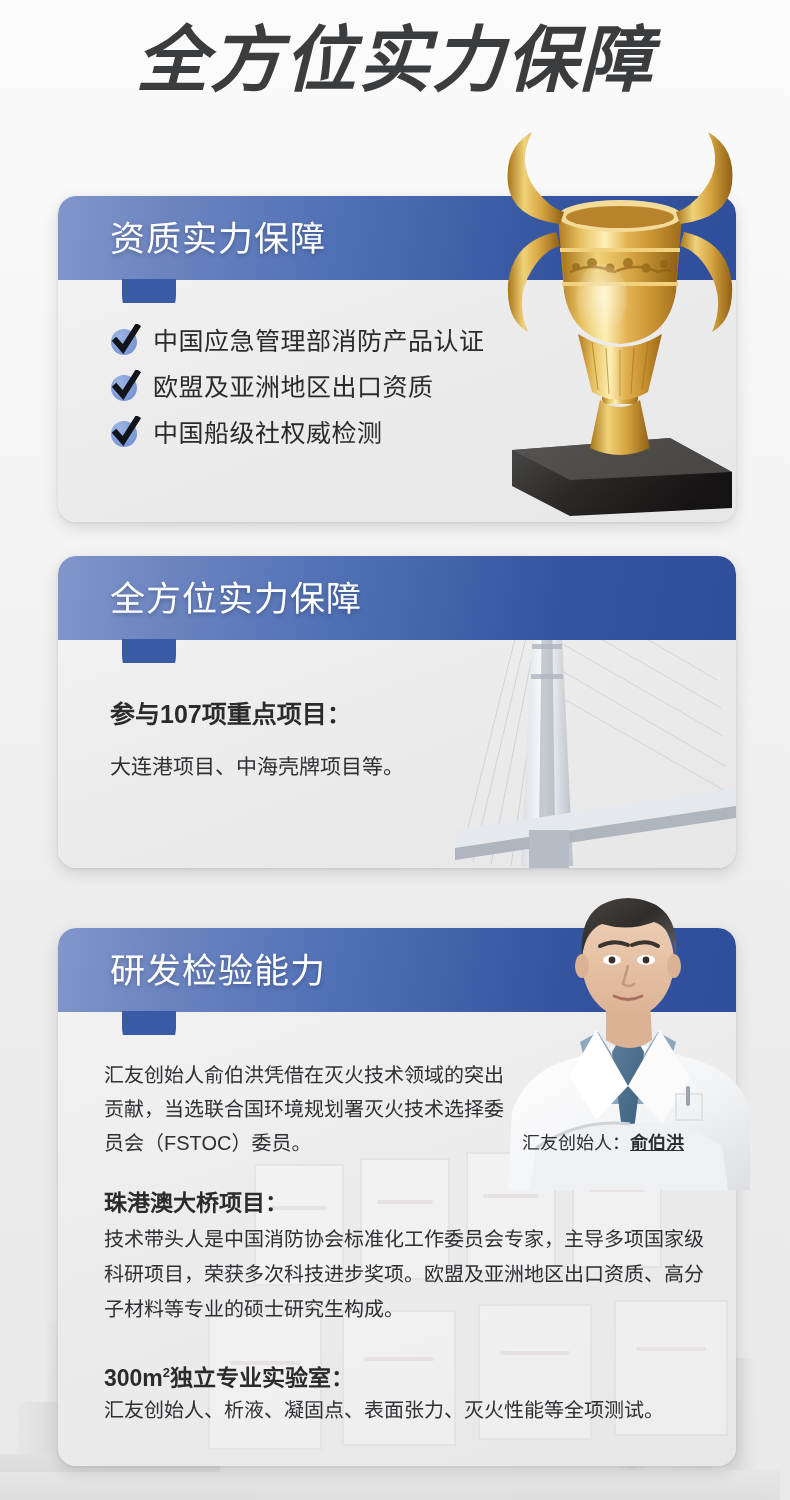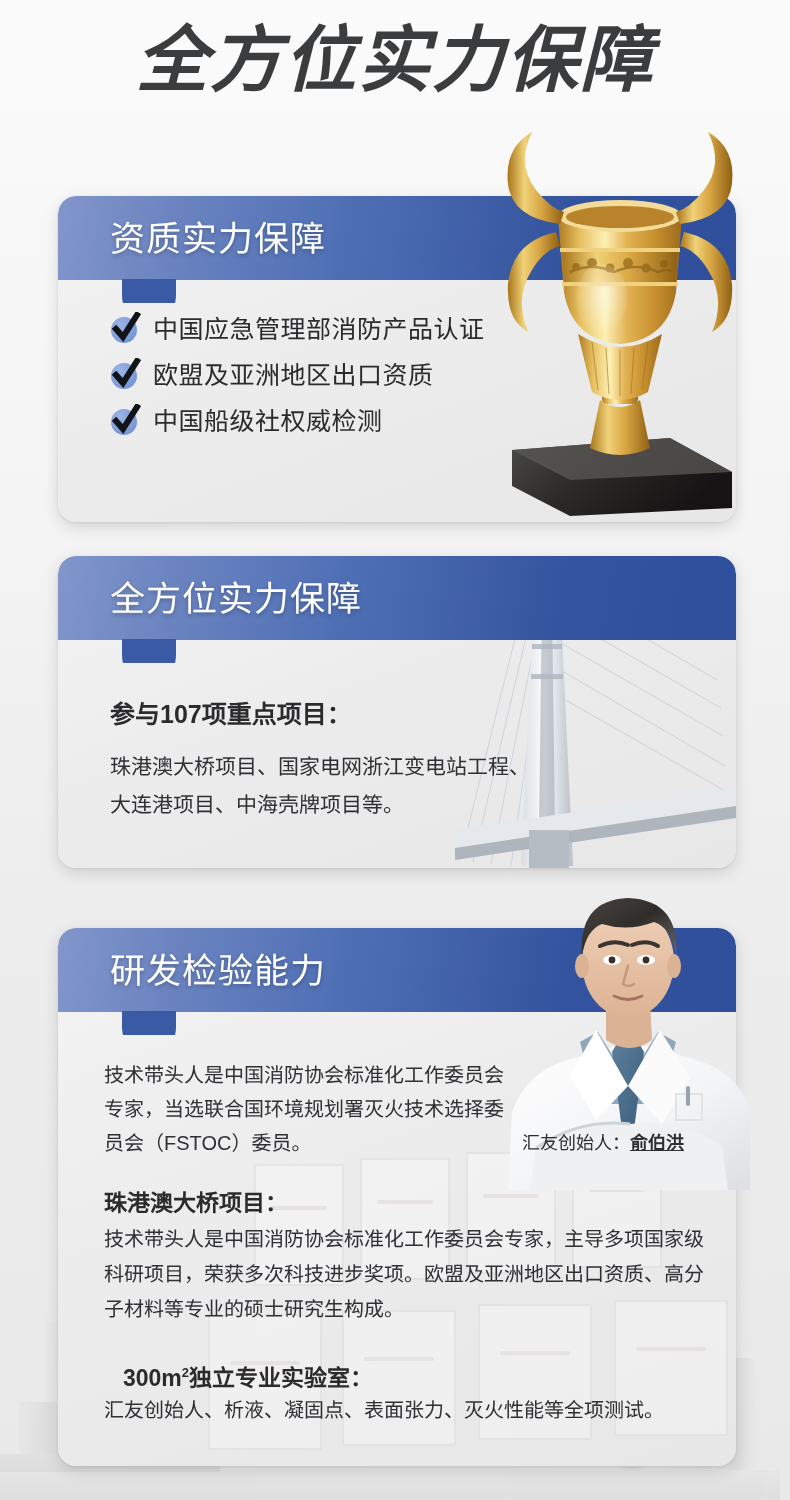--- a/index.html
+++ b/index.html
@@ -51,21 +51,21 @@
     background:linear-gradient(100deg,#8296cb 0%,#6f87c2 14%,#4f6fb5 42%,#35549f 74%,#2f4e9b 100%);
     border-radius:18px 18px 0 0;}
   .hdr .notch{position:absolute;left:64px;top:83px;width:54px;height:24px;overflow:hidden;}
   .hdr .notch i{position:absolute;left:0;top:-30px;width:54px;height:54px;
     background:#3a5aa6;border-radius:0 0 50% 50%/0 0 60% 60%;transform:translateY(24px);}
   .hdr-title{position:absolute;left:52px;top:20px;z-index:6;
     font-size:35px;line-height:46px;font-weight:normal;color:#ffffff;letter-spacing:1px;
     text-shadow:0 2px 4px rgba(0,0,0,.25);}
 
   
-  .chk-list{position:absolute;left:52px;top:118px;z-index:6;}
+  .chk-list{position:absolute;left:52px;top:130px;z-index:6;}
   .chk-row{display:flex;align-items:center;margin-bottom:16px;}
   .chk-ico{position:relative;width:30px;height:30px;margin-right:13px;flex:0 0 30px;}
   .chk-ico .disc{position:absolute;left:1px;top:3px;width:26px;height:26px;border-radius:50%;
     background:radial-gradient(circle at 34% 30%,#9db4e4,#7e9ad8 62%,#6b89cf 100%);}
   .chk-ico svg{position:absolute;left:-1px;top:-2px;}
   .chk-txt{font-size:25px;line-height:30px;color:#2b2b2d;letter-spacing:.5px;}
 
   
   .c2-head{position:absolute;left:52px;top:142px;z-index:6;
     font-size:25px;line-height:32px;font-weight:bold;color:#2b2b2d;}
@@ -73,21 +73,21 @@
     font-size:21px;line-height:38px;color:#2f3033;}
 
   
   .c3-p1{position:absolute;left:46px;top:130px;width:412px;z-index:6;
     font-size:20px;line-height:34px;color:#2f3033;}
   .c3-h2{position:absolute;left:46px;top:260px;z-index:6;
     font-size:23px;line-height:30px;font-weight:bold;color:#2b2b2d;}
   .c3-p2{position:absolute;left:46px;top:294px;width:600px;z-index:6;
     font-size:20px;line-height:35px;color:#2f3033;}
   .c3-h3{position:absolute;left:46px;top:430px;z-index:6;
-    font-size:23px;line-height:30px;font-weight:bold;color:#2b2b2d;margin-left:19px;}
+    font-size:23px;line-height:30px;font-weight:bold;color:#2b2b2d;}
   .c3-h3 sup{font-size:13px;vertical-align:super;}
   .c3-p3{position:absolute;left:46px;top:466px;width:620px;z-index:6;
     font-size:20px;line-height:32px;color:#2f3033;}
 
   
   .trophy{position:absolute;left:470px;top:120px;width:300px;height:400px;z-index:7;
     pointer-events:none;}
   
   .portrait{position:absolute;left:500px;top:880px;width:250px;height:310px;z-index:7;}
   .portrait-cap{position:absolute;left:522px;top:1132px;z-index:9;
@@ -269,21 +269,20 @@
     <div class="hdr">
       <div class="band"></div>
       <div class="notch">
           <i></i>
         </div>
     </div>
     <div class="hdr-title">全方位实力保障</div>
 
     <div class="c2-head">参与107项重点项目：</div>
     <div class="c2-body">
-      <div>珠港澳大桥项目、国家电网浙江变电站工程、</div>
       <div>大连港项目、中海壳牌项目等。</div>
     </div>
   </div>
 </div>
 
 <div class="card card3">
   <div class="card-inner">
 
     <div class="c3-certs">
       <div class="bg-cert" style="left:196px;top:236px;width:86px;height:118px;"></div>
@@ -297,21 +296,21 @@
     </div>
 
     <div class="hdr">
       <div class="band"></div>
       <div class="notch">
           <i></i>
         </div>
     </div>
     <div class="hdr-title">研发检验能力</div>
 
-    <div class="c3-p1">技术带头人是中国消防协会标准化工作委员会专家，当选联合国环境规划署灭火技术选择委员会（FSTOC）委员。</div>
+    <div class="c3-p1">汇友创始人俞伯洪凭借在灭火技术领域的突出贡献，当选联合国环境规划署灭火技术选择委员会（FSTOC）委员。</div>
 
     <div class="c3-h2">珠港澳大桥项目：</div>
     <div class="c3-p2">技术带头人是中国消防协会标准化工作委员会专家，主导多项国家级科研项目，荣获多次科技进步奖项。欧盟及亚洲地区出口资质、高分子材料等专业的硕士研究生构成。</div>
 
     <div class="c3-h3">
       <span>300m</span><sup>2</sup><span>独立专业实验室：</span>
     </div>
     <div class="c3-p3">汇友创始人、析液、凝固点、表面张力、灭火性能等全项测试。</div>
   </div>
 </div>

